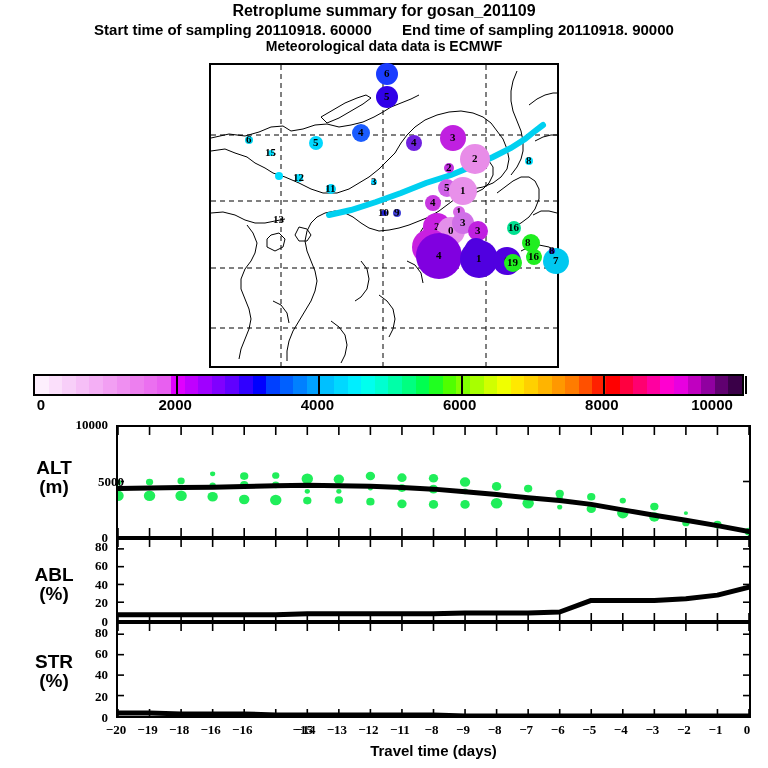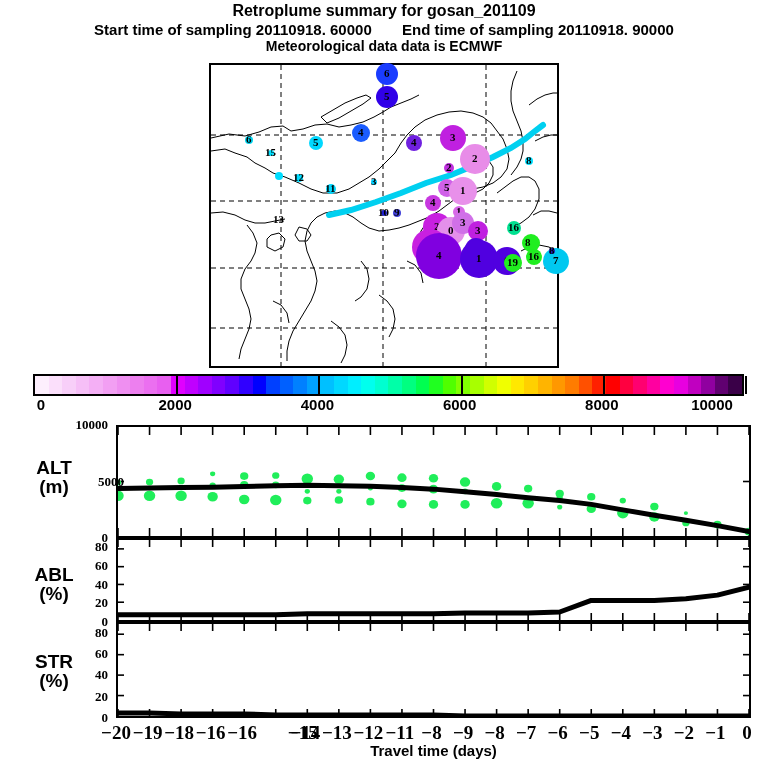--- a/index.html
+++ b/index.html
@@ -38,21 +38,21 @@
   #panel-alt{top:425px;height:113px;}
   #panel-abl{top:538px;height:84px;}
   #panel-str{top:622px;height:96px;}
   .panel-svg{position:absolute;left:0;top:0;}
   .rowlab{position:absolute;font-weight:bold;font-size:19px;text-align:center;
           line-height:19px;width:96px;left:6px;}
   .ytick{position:absolute;font-size:13px;text-align:right;width:56px;
          font-family:"Liberation Serif",serif;font-weight:bold;
          transform:translateY(-50%);}
   #xaxis{position:absolute;left:116px;top:722px;width:635px;height:18px;}
-  .xt{position:absolute;top:0;font-size:19px;font-weight:bold;
+  .xt{position:absolute;top:0;font-size:13px;font-weight:bold;
       font-family:"Liberation Serif",serif;transform:translateX(-50%);}
   #xaxis-title{position:absolute;left:116px;top:742px;width:635px;text-align:center;
                font-weight:bold;font-size:15px;}
 </style>
 </head>
 <body>
 
 <div id="titles">
   <div class="t-line" id="title-main">Retroplume summary for gosan_201109</div>
   <div class="t-line" id="title-times">

